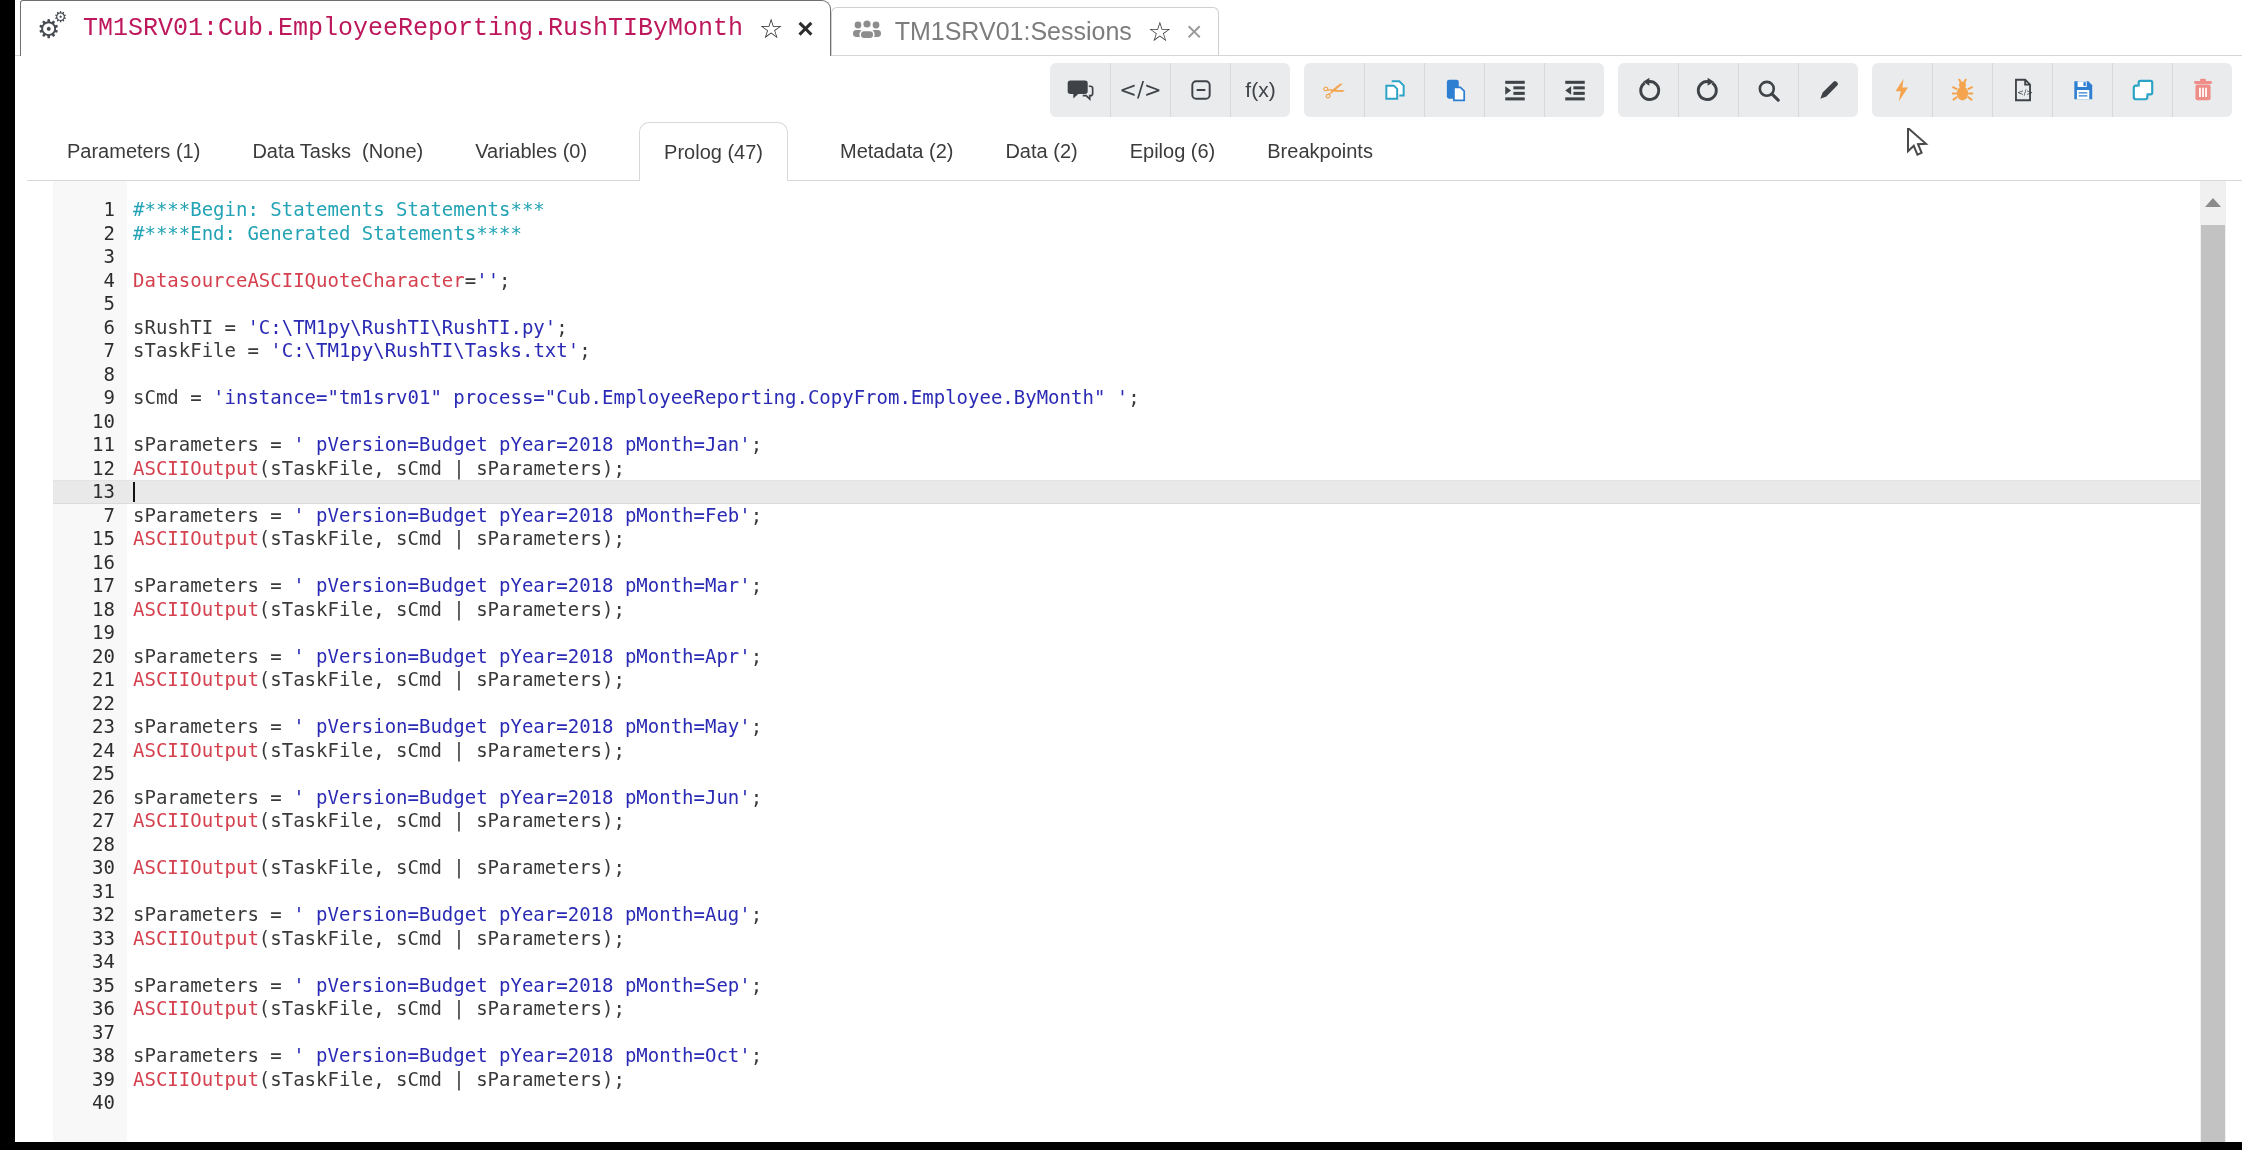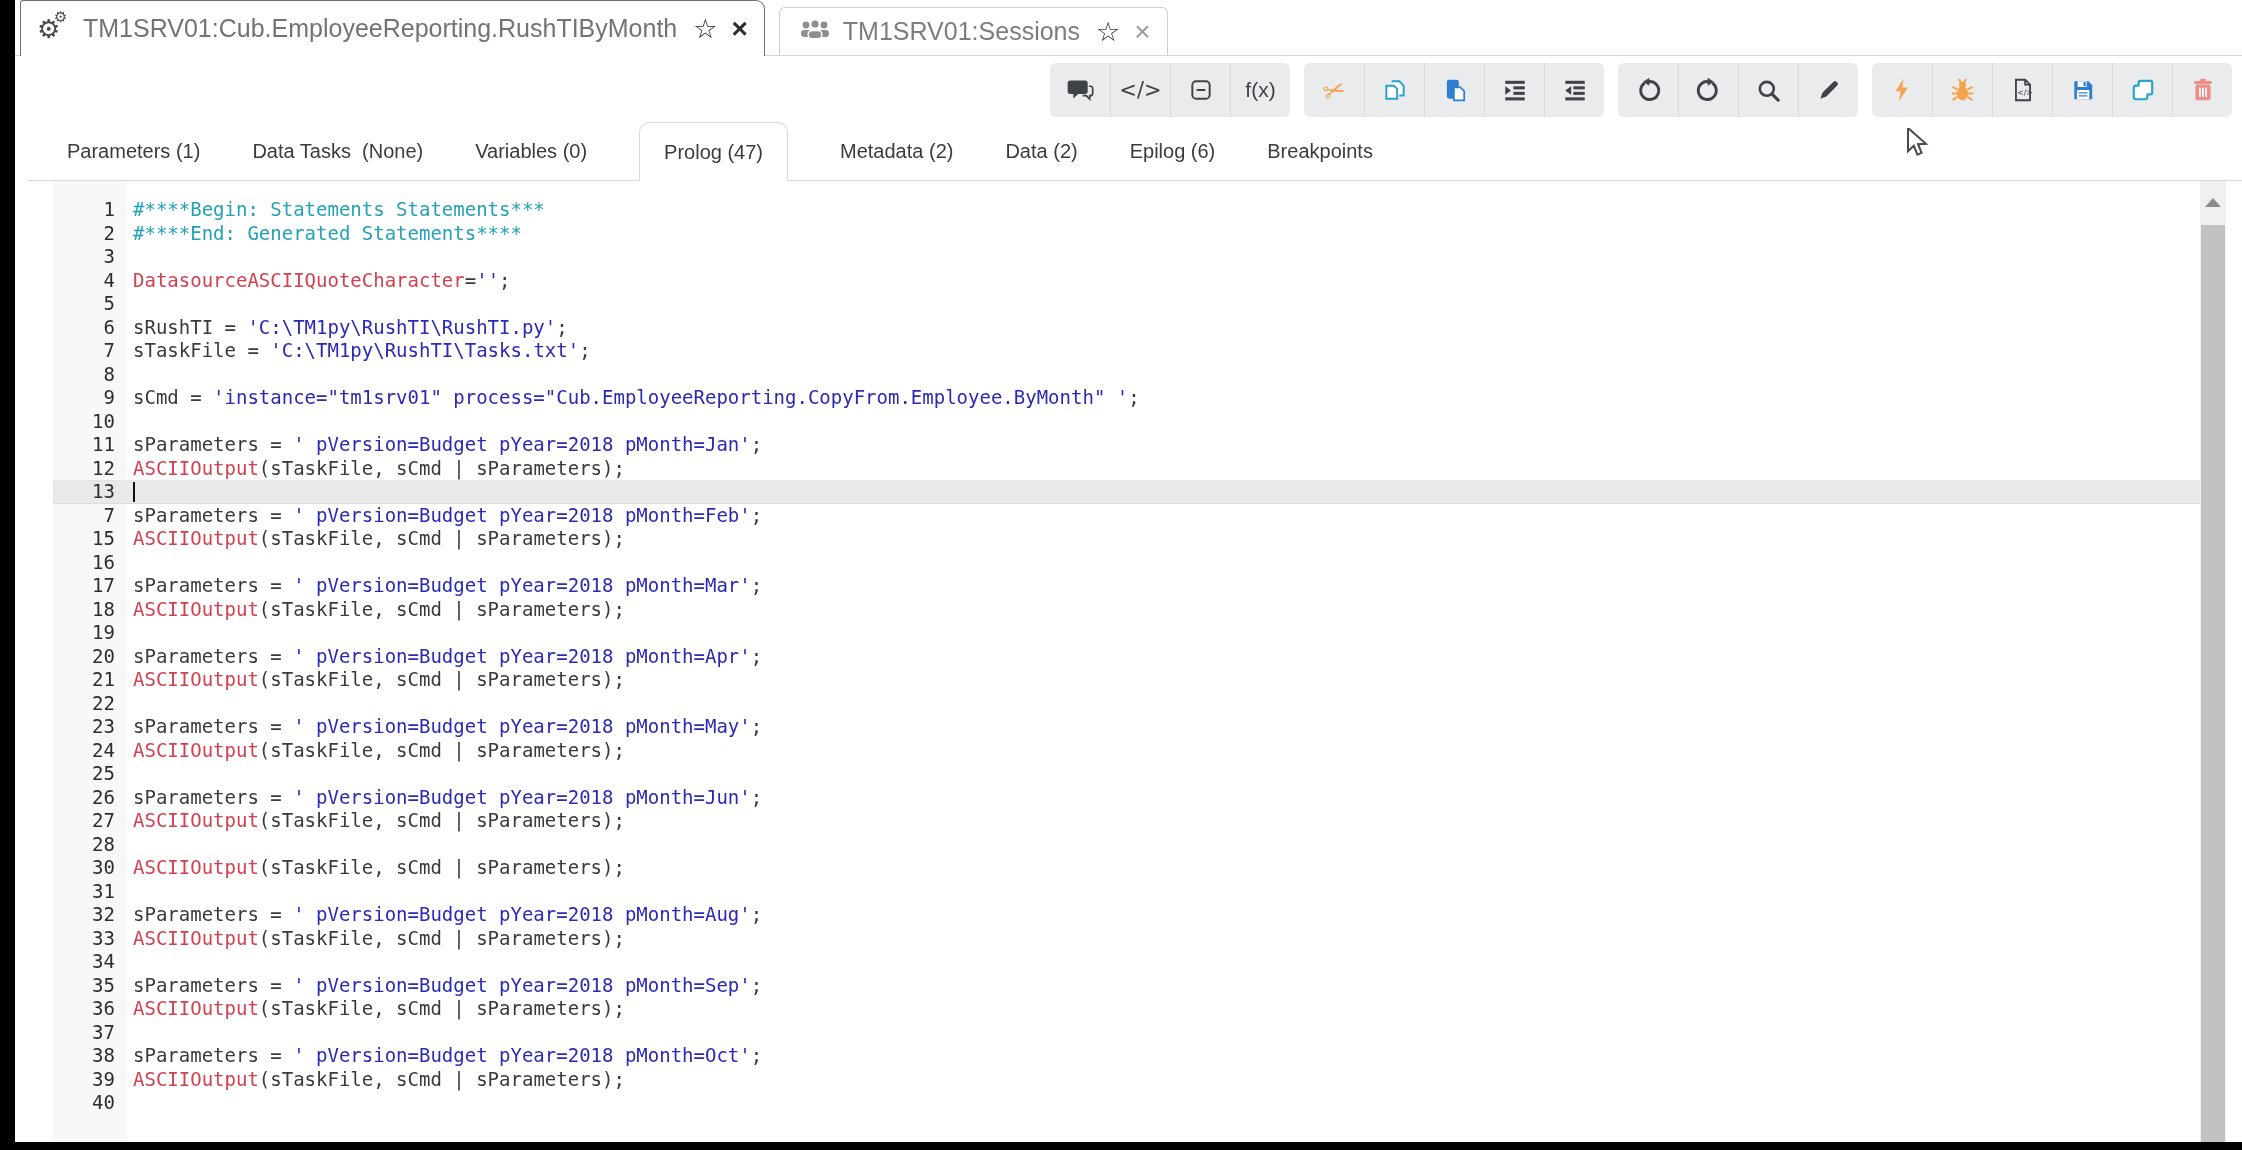--- a/index.html
+++ b/index.html
@@ -21,27 +21,27 @@
   .doctab {
     display:flex; align-items:center; gap:12px;
     background:#fff; padding:0 16px; white-space:nowrap;
   }
   .doctab.active {
     height:56px; margin-bottom:-1px;
     border:1px solid #6e6e6e; border-bottom:none;
     border-radius:3px 9px 0 0;
   }
   .doctab.inactive {
-    height:48px; margin-left:14px;
+    height:48px; 
     border:1px solid #cfcfcf; border-bottom:none;
     border-radius:6px 6px 0 0;
     padding-left:19px;
   }
   .doctab-title { font-size:25px; }
-  .doctab.active  .doctab-title { color:#737373; }
+  .doctab.active  .doctab-title { color:#be185d;font-family:Liberation Mono, monospace; }
   .doctab.inactive .doctab-title { color:#7d7d7d; }
   .doctab-star { font-size:27px; line-height:1; color:#2c2c2c; margin-left:4px; }
   .doctab-close{ font-size:28px; line-height:1; font-weight:bold; color:#2c2c2c; margin-left:2px; }
   .doctab.inactive .doctab-close { color:#9b9b9b; font-weight:normal; }
   .gears-wrap { position:relative; width:34px; height:32px; color:#464b52; }
   .gear-big   { position:absolute; left:0; top:0; font-size:26px; line-height:32px; }
   .gear-small { position:absolute; left:17px; top:-3px; font-size:15px; line-height:15px; }
 
   
   .toolbar { position:absolute; top:63px; right:10px; display:flex; gap:14px; z-index:5; }

